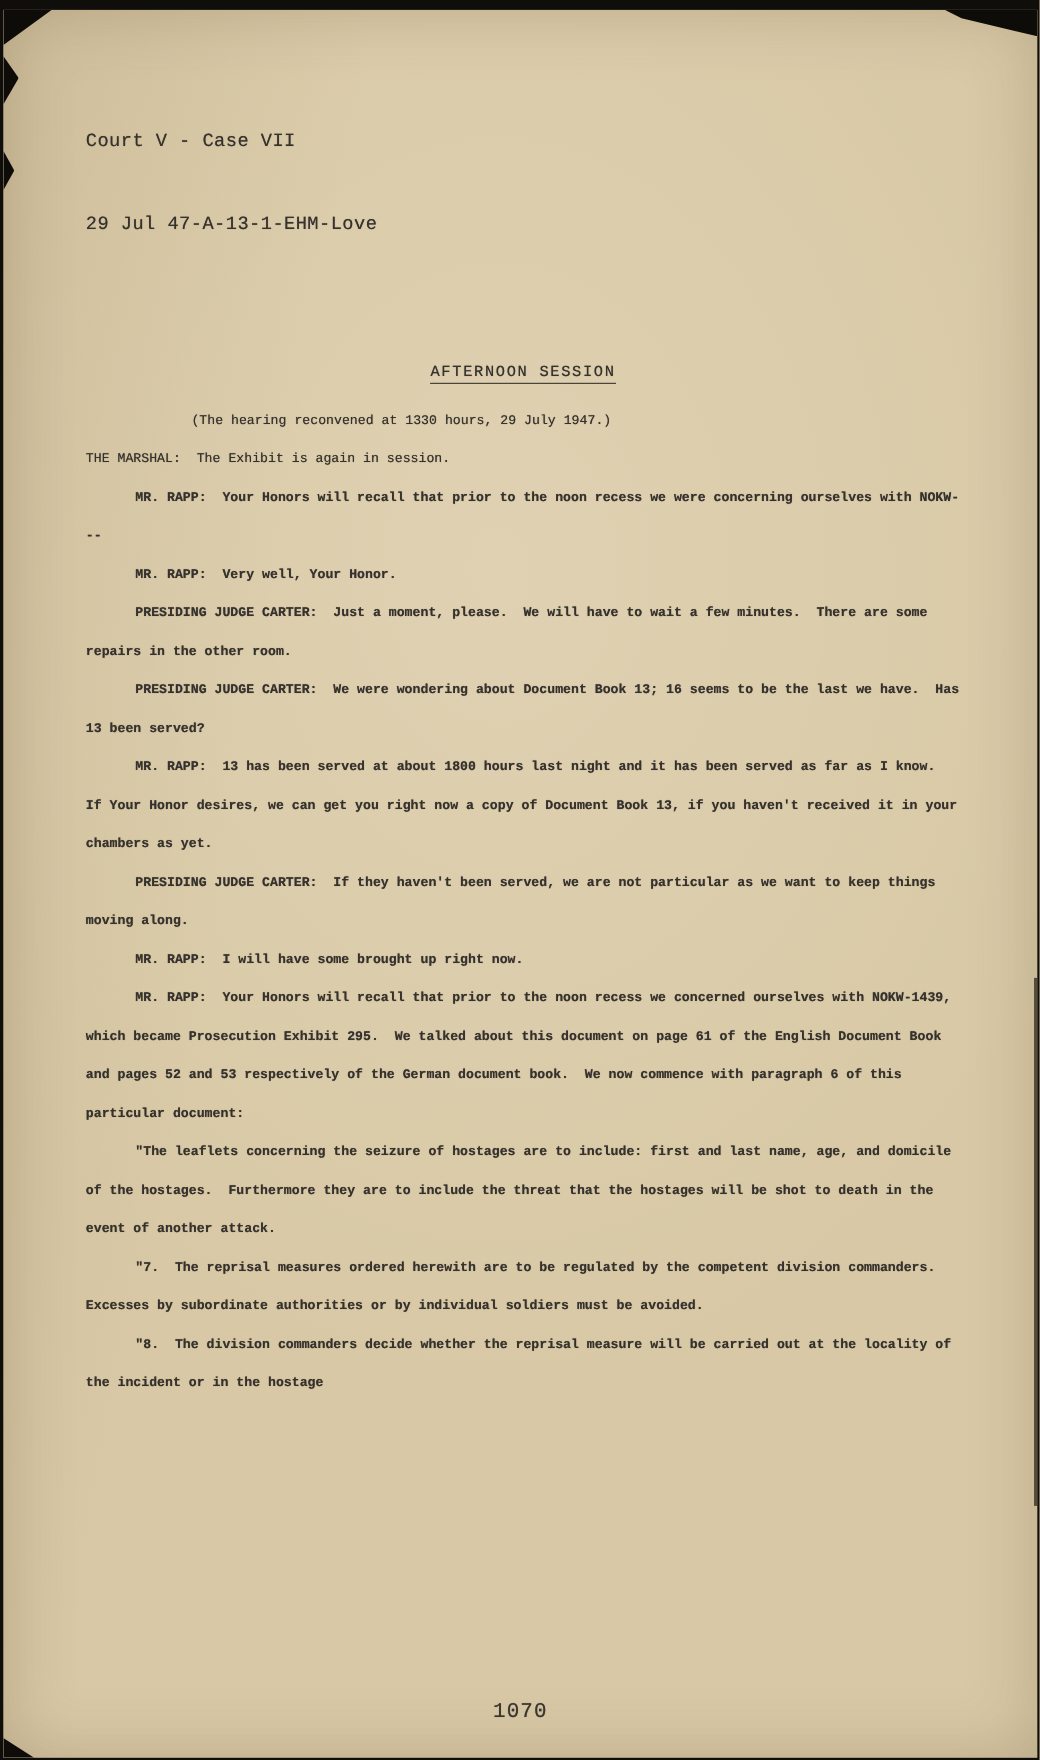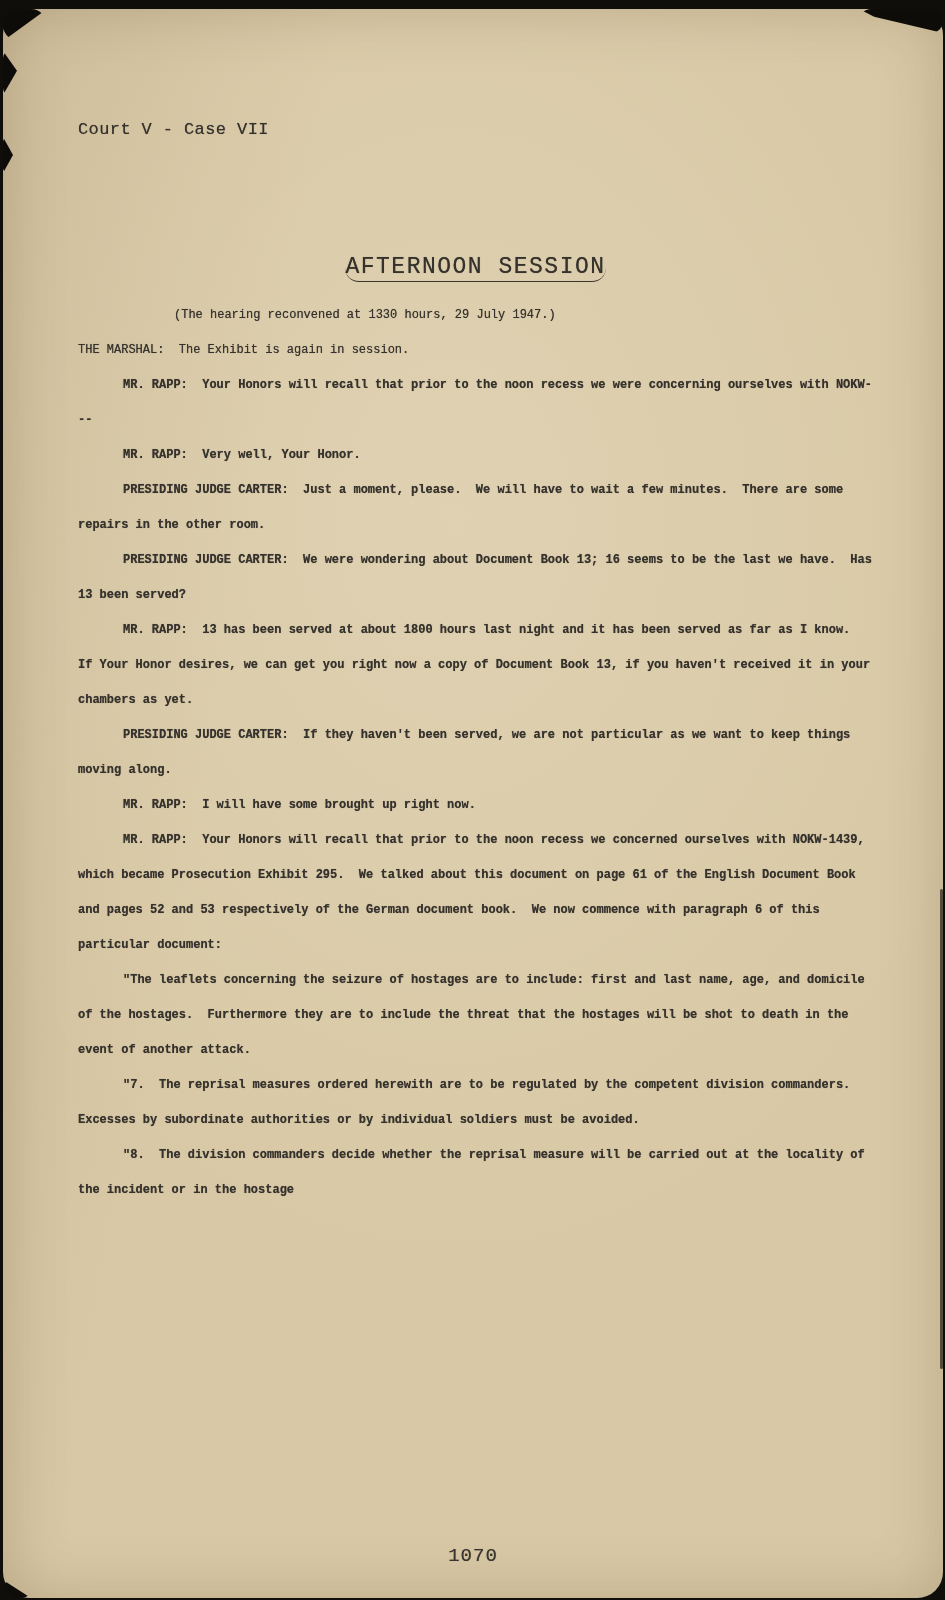--- a/index.html
+++ b/index.html
@@ -1,15 +1,15 @@
 <!DOCTYPE html>
 <html><head>
 <meta charset="utf-8">
 <style>
-  * { margin: 0; padding: 0; box-sizing: border-box; border-radius: 26px; }
+  * { margin: 0; padding: 0; box-sizing: border-box; }
   html, body { width: 945px; height: 1600px; }
   body {
     position: relative;
     background: #100e0b;
     overflow: hidden;
     font-family: "Liberation Mono", "DejaVu Sans Mono", monospace;
   }
   .paper {
     position: absolute;
     left: 3px; top: 9px; right: 2px; bottom: 2px;
@@ -32,21 +32,21 @@
   .sheet {
     position: absolute;
     left: 75px; right: 70px; top: 0;
     color: #35312c;
     text-shadow: 0 0 0.7px rgba(44,40,34,0.65);
   }
   .header { padding-top: 58px; font-size: 17px; line-height: 25px; letter-spacing: 0.4px; white-space: pre; }
   .title-row { text-align: center; margin-top: 62px; }
   .title {
     display: inline-block;
-    font-size: 23px;
+    font-size: 14px;
     letter-spacing: 1.5px;
     border-bottom: 1.5px solid #3a362f;
     padding-bottom: 1px;
   }
   .tbody { margin-top: 16px; font-size: 12px; line-height: 35px; }
   .para { white-space: pre-wrap; }
   .ind0 { text-indent: 0; }
   .ind1 { text-indent: 45px; font-weight: bold; }
   .ind2 { text-indent: 96px; }
   .pageno {
@@ -69,20 +69,21 @@
   <div class="art art-left-nick1"></div>
   <div class="art art-left-nick2"></div>
   <div class="art art-top-right"></div>
   <div class="art art-bottom-left"></div>
   <div class="art art-right-edge"></div>
 
   <div class="sheet">
 
     <div class="header">
       <div>Court V - Case VII</div>
+      <div>29 Jul 47-A-13-1-EHM-Love</div>
     </div>
 
     <div class="title-row">
       <span class="title">AFTERNOON SESSION</span>
     </div>
 
     <div class="tbody">
         <p class="para ind2">(The hearing reconvened at 1330 hours, 29 July 1947.)</p>
         <p class="para ind0">THE MARSHAL:  The Exhibit is again in session.</p>
         <p class="para ind1">MR. RAPP:  Your Honors will recall that prior to the noon recess we were concerning ourselves with NOKW---</p>

